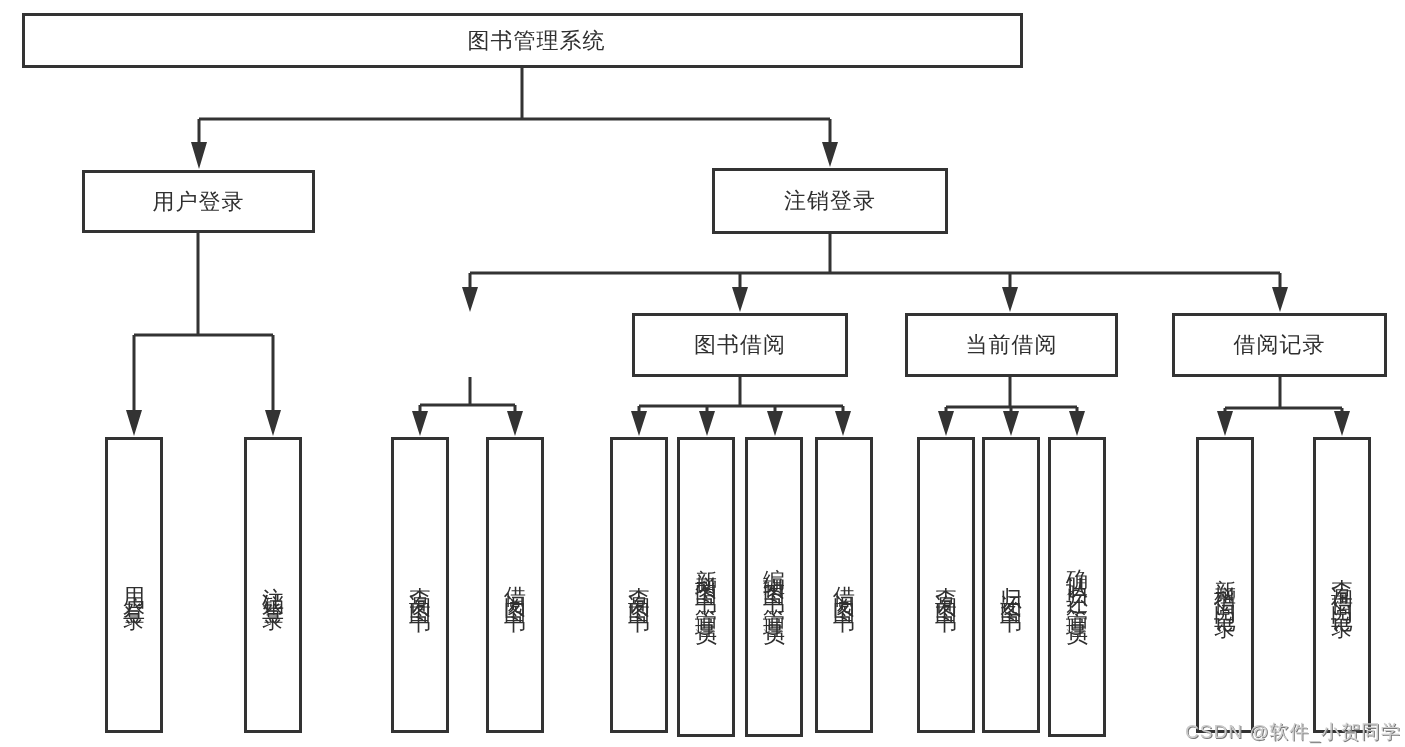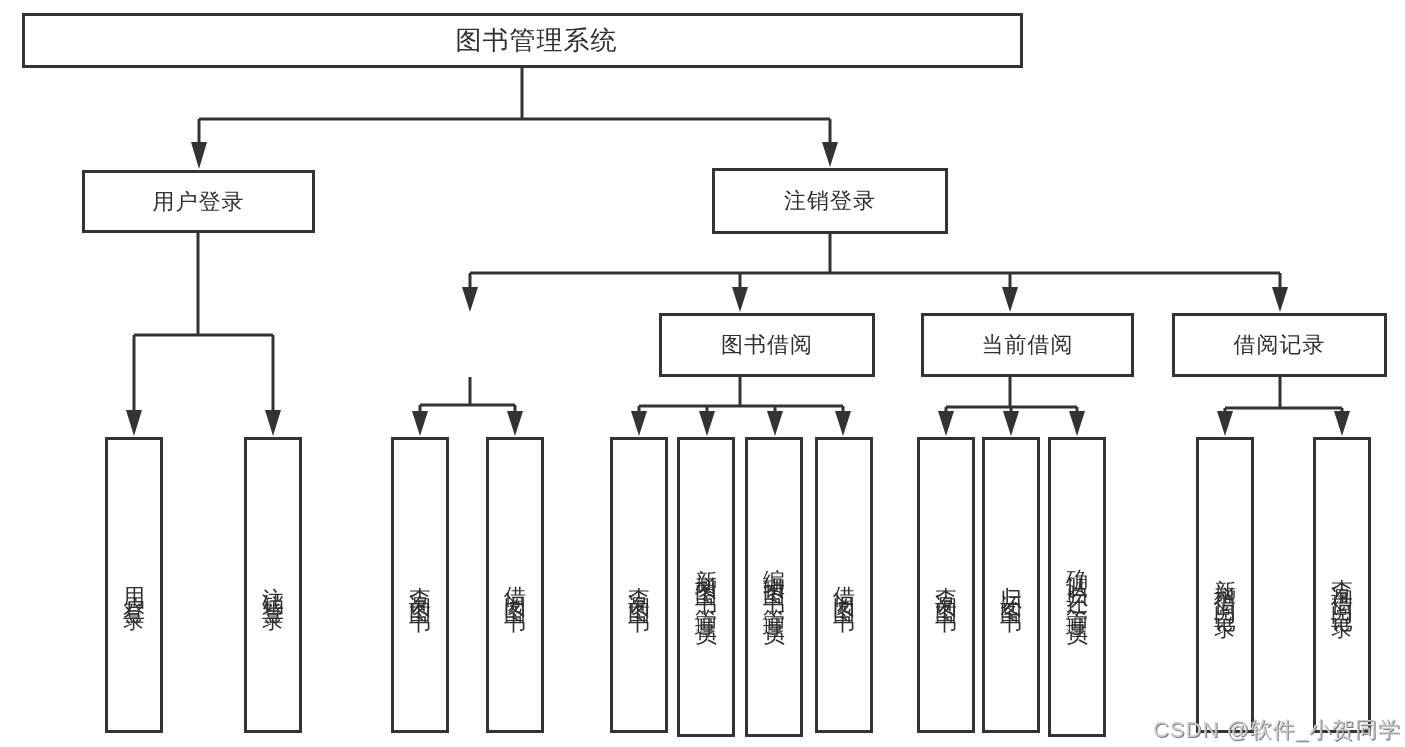--- a/index.html
+++ b/index.html
@@ -23,37 +23,37 @@
     background: #ffffff;
     border: 3px solid #333333;
     display: flex;
     align-items: center;
     justify-content: center;
     font-size: 22px;
     letter-spacing: 1px;
     color: #2f2f2f;
     text-align: center;
   }
-  .root-box { font-size: 26px; padding-left: 28px; }
+  .root-box { font-size: 22px; padding-left: 28px; }
   .leaf {
     writing-mode: vertical-rl;
     text-orientation: mixed;
     font-size: 22px;
     letter-spacing: 8px;
     line-height: 1;
     display: flex;
     align-items: center;
     justify-content: center;
     padding: 6px 0;
   }
   .watermark {
     position: absolute;
     right: 4px;
     bottom: 2px;
-    font-size: 22px;
+    font-size: 19px;
     letter-spacing: 1px;
     color: #cccccc;
     text-shadow: 1px 1px 0 #7a7a7a;
     white-space: nowrap;
     pointer-events: none;
   }
 </style>
 </head>
 <body>
 
@@ -86,22 +86,22 @@
          M1069 411 L1085 411 L1077 436 Z
          M1217 411 L1233 411 L1225 436 Z
          M1334 411 L1350 411 L1342 436 Z"></path>
   </svg>
 
   <div class="box root-box" style="left:22px; top:13px; width:1001px; height:55px;">图书管理系统</div>
 
   <div class="box" style="left:82px; top:170px; width:233px; height:63px;">用户登录</div>
   <div class="box" style="left:712px; top:168px; width:236px; height:66px;">注销登录</div>
 
-  <div class="box" style="left:659px; top:313px; width:216px; height:64px;">图书借阅</div>
-  <div class="box" style="left:905px; top:313px; width:213px; height:64px;margin-left:16px;">当前借阅</div>
+  <div class="box" style="left:632px; top:313px; width:216px; height:64px;">图书借阅</div>
+  <div class="box" style="left:905px; top:313px; width:213px; height:64px;">当前借阅</div>
   <div class="box" style="left:1172px; top:313px; width:215px; height:64px;">借阅记录</div>
 
   <div class="box leaf" style="left:105px; top:437px; width:58px; height:296px;">用户登录</div>
   <div class="box leaf" style="left:244px; top:437px; width:58px; height:296px;">注销登录</div>
 
   <div class="box leaf" style="left:391px; top:437px; width:58px; height:296px;">查询图书</div>
   <div class="box leaf" style="left:486px; top:437px; width:58px; height:296px;">借阅图书</div>
 
   <div class="box leaf" style="left:610px; top:437px; width:58px; height:296px;">查询图书</div>
   <div class="box leaf" style="left:677px; top:437px; width:58px; height:300px;">新增图书（管理员）</div>

